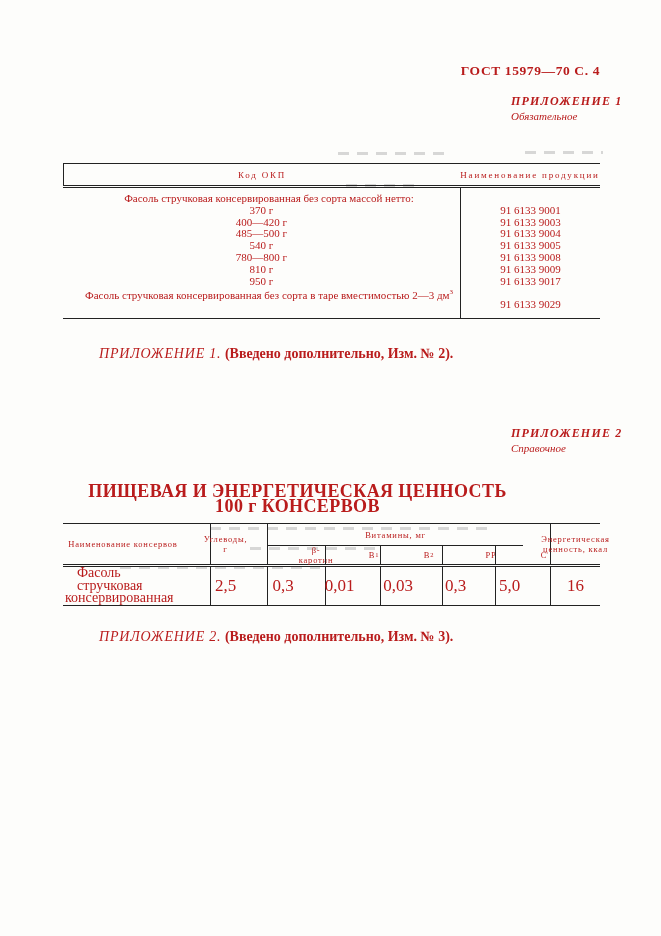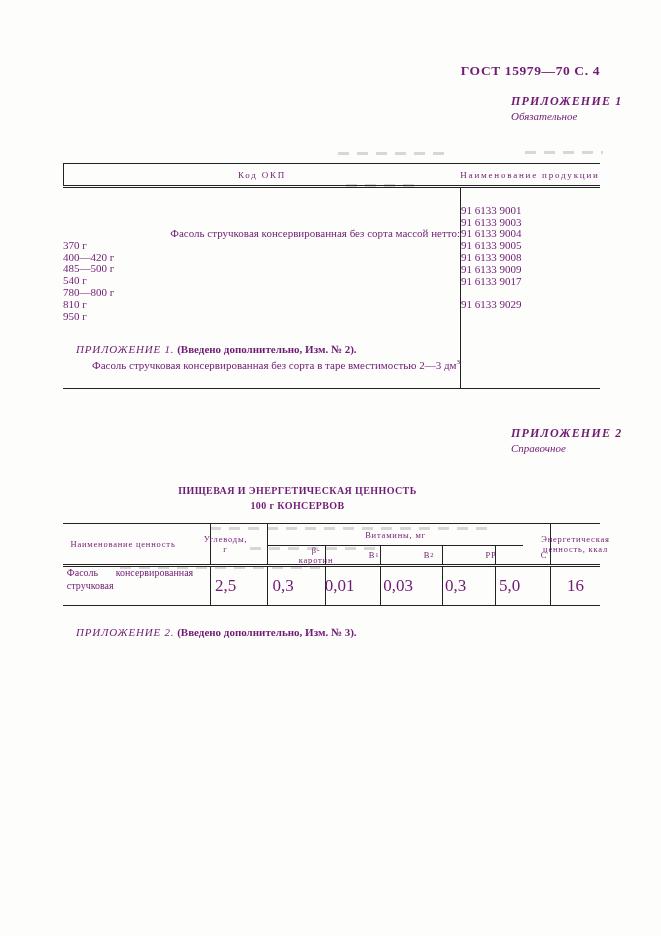--- a/index.html
+++ b/index.html
@@ -1,19 +1,19 @@
 <!DOCTYPE html>
 <html lang="ru"><head>
 <meta charset="utf-8">
 <title>GOST page</title>
 <style>
   html,body { margin:0; padding:0; background:#e8e8e8; }
   .page {
     position:relative; width:661px; height:936px; margin:0 auto;
-    background:#fdfdfb; color:#701a75;
+    background:#fdfdfb; color:#b91c1c;
     font-family:"Liberation Serif", serif; overflow:hidden;
   }
   
   .gost-header {
     position:absolute; top:63px; right:61px;
     font-size:13.5px; font-weight:bold; letter-spacing:0.6px;
   }
   .appendix-label { position:absolute; left:511px; width:150px; }
   .appendix-label .app-name {
     font-style:italic; font-weight:600; font-size:12px; letter-spacing:1.2px; display:block;
@@ -32,35 +32,35 @@
   }
   .t1-head { display:grid; grid-template-columns:397px 140px; border-bottom:3px double #222; }
   .t1-head-cell {
     display:flex; align-items:center; justify-content:center;
     height:21px; font-size:9px; letter-spacing:1.8px;
   }
   .t1-codecol { border-left:1.3px solid #222; }
   .t1-body { display:grid; grid-template-columns:397px 140px; }
   .t1-col { padding:5px 0 7px 0; }
   .t1-line { height:11.8px; line-height:11.8px; font-size:11px; white-space:nowrap; }
-  .l-left { text-align:right; padding-left:15px;margin-top:35px; }
-  .l-center { }
+  .l-left { text-align:center; padding-left:15px; }
+  .l-center { text-align:center; }
   sup.dm { font-size:7px; vertical-align:super; }
 
   
-  .footnote { position:absolute; left:76px; font-size:11px; white-space:nowrap; }
+  .footnote { position:absolute; left:99px; font-size:14px; white-space:nowrap; }
   .fn1 { top:332px; }
   .fn2 { top:615px; }
   .footnote .fn-ref { font-style:italic; letter-spacing:0.8px; }
   .footnote .fn-text { font-weight:bold; }
 
   
   .t2-title {
     position:absolute; left:0; top:484px; width:595px; text-align:center;
-    font-weight:bold; font-size:10px; letter-spacing:0.4px; line-height:14.5px;
+    font-weight:bold; font-size:18px; letter-spacing:0.4px; line-height:14.5px;
   }
 
   
   .t2 {
     position:absolute; left:63px; top:523px; width:537px;
     border-top:1.3px solid #222; border-bottom:1.3px solid #222;
     box-sizing:border-box;
   }
   .t2-head, .t2-body {
     display:grid;
@@ -76,22 +76,22 @@
   .c-carbs  { grid-column:2; grid-row:1/3; }
   .c-vit    { grid-column:3/8; grid-row:1; border-bottom:1.3px solid #222;text-align:right; }
   .c-v      { grid-row:2;padding-left:48px; }
   .c-energy { grid-column:8; grid-row:1/3; }
   .t2-body  { grid-template-rows:38px; }
   .t2-dcell {
     display:flex; align-items:center; justify-content:center;
     font-size:17px;
   }
   .t2-namecell {
-    display:flex; flex-direction:row; justify-content:center;
-    font-size:10px; line-height:12.5px;
+    display:flex; flex-direction:column; justify-content:center;
+    font-size:14px; line-height:12.5px;
   }
   .t2-namecell .nm1 { padding-left:14px; }
   .t2-namecell .nm2 { padding-left:2px; }
   sub.vit { font-size:6.5px; vertical-align:sub; }
 
   
   .bleed {
     position:absolute; height:3px; opacity:0.22; filter:blur(0.6px);
     background:repeating-linear-gradient(90deg,#555 0 11px,transparent 11px 19px);
     pointer-events:none;
@@ -162,21 +162,21 @@
     <span class="app-kind">Справочное</span>
   </div>
 
   <div class="t2-title">
     <div>ПИЩЕВАЯ И ЭНЕРГЕТИЧЕСКАЯ ЦЕННОСТЬ</div>
     <div>100 г КОНСЕРВОВ</div>
   </div>
 
   <div class="t2">
     <div class="t2-head">
-      <div class="t2-hcell c-name">Наименование ценность</div>
+      <div class="t2-hcell c-name">Наименование консервов</div>
       <div class="t2-hcell c-carbs bL">
         <span><span>Углеводы,</span><br><span>г</span></span>
       </div>
       <div class="t2-hcell c-vit bL">Витамины, мг</div>
       <div class="t2-hcell c-v bL" style="grid-column:3">β-каротин</div>
       <div class="t2-hcell c-v bL" style="grid-column:4">
           <span>В</span>
           <sub class="vit">1</sub>
         </div>
       <div class="t2-hcell c-v bL" style="grid-column:5">

